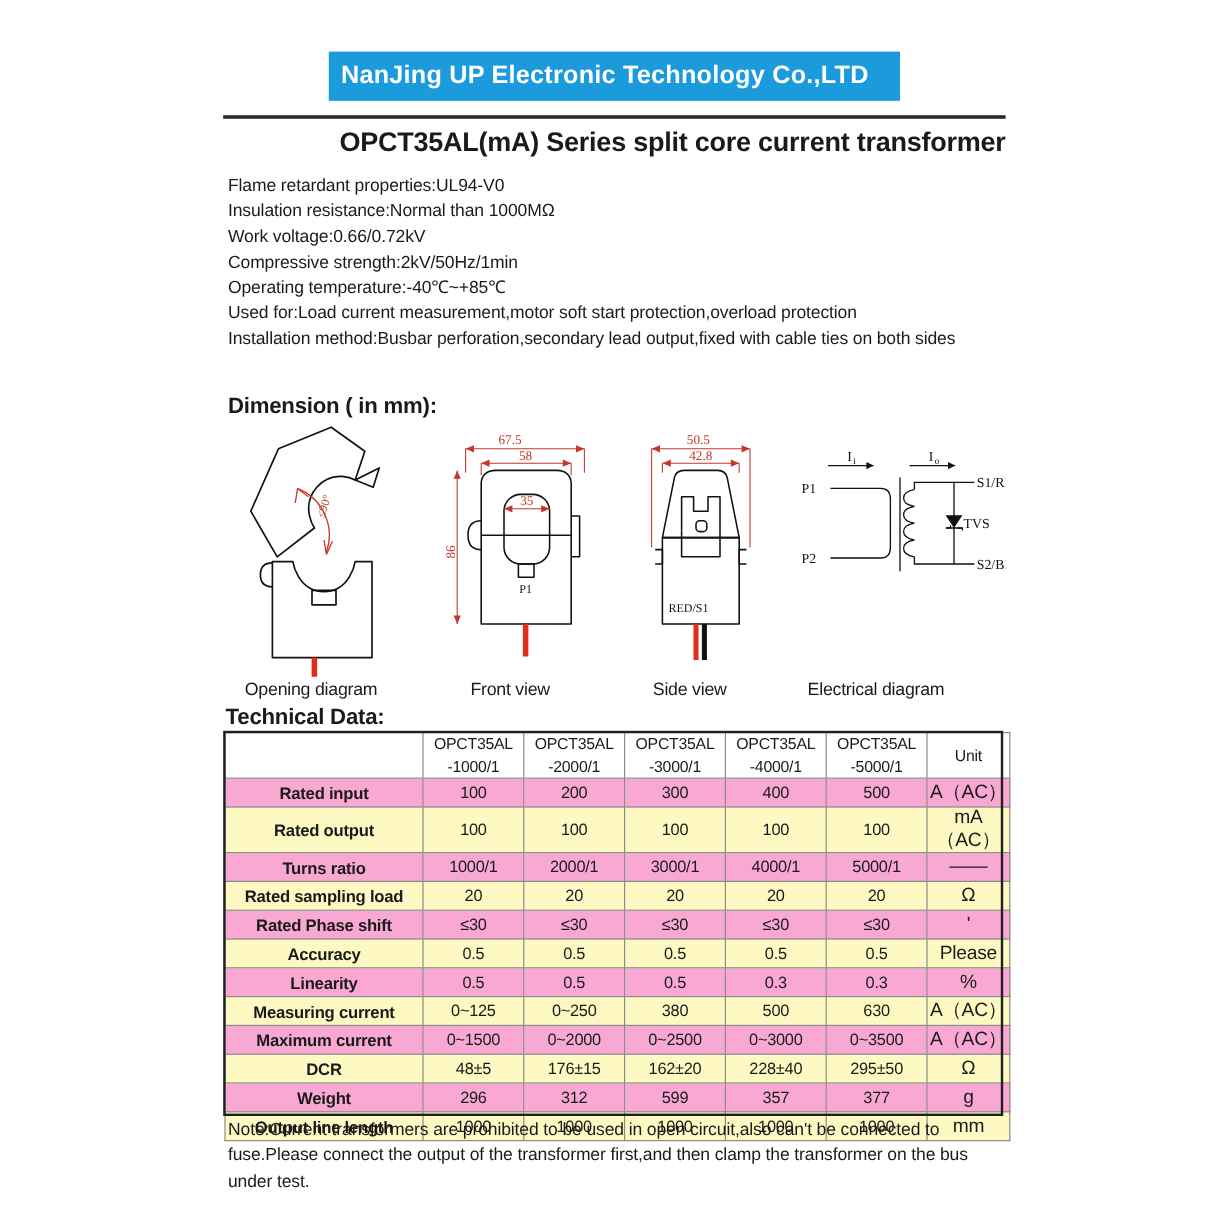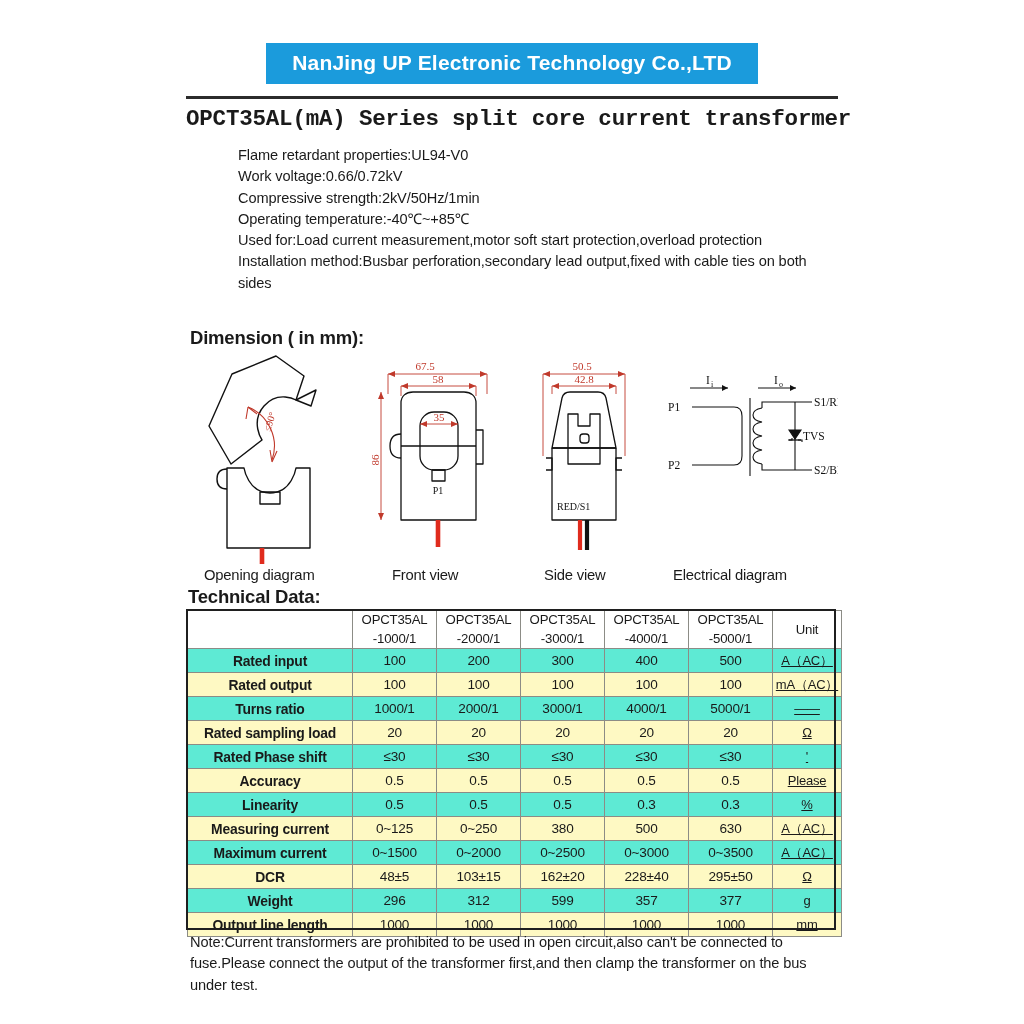--- a/index.html
+++ b/index.html
@@ -29,53 +29,52 @@
     width: 1024px;
     text-align: center;
   }
   .banner {
     display: inline-block;
     background: #1b9bdc;
     color: #ffffff;
     font-size: 21px;
     font-weight: bold;
     letter-spacing: 0.2px;
-    padding: 9px 26px 10px 26px;
+    padding: 9px 26px 10px 10px;
     line-height: 1.05;
     white-space: nowrap;
   }
   .rule {
     position: absolute;
     left: 186px; top: 96px;
     width: 652px;
     height: 3px;
     background: #2b2b2b;
   }
 
   
   .title {
     position: absolute;
     left: 186px; top: 106px;
     width: 652px;
-    text-align: left;
+    text-align: right;
     font-size: 22.5px;
     font-weight: bold;
     letter-spacing: -0.2px;
     white-space: nowrap;
-    font-family: Liberation Mono, monospace;
   }
   .specs {
     position: absolute;
     left: 190px; top: 145px;
     width: 648px;
     font-size: 14.6px;
     line-height: 21.3px;
     letter-spacing: -0.1px;
   }
-  .specs div { white-space: normal; margin-left: 48px; }
+  .specs div { white-space: normal; }
 
   
   .heading {
     position: absolute;
     font-size: 18.5px;
     font-weight: bold;
     letter-spacing: -0.2px;
   }
   #dimension-heading { left: 190px; top: 327px; }
   #technical-heading { left: 188px; top: 586px; }
@@ -141,24 +140,24 @@
   table.tech .col-param { width: 164px; }
   table.tech .col-model { width: 83px; }
   table.tech .col-unit  { width: 68px; }
 
   .hdr td {
     height: 44px;
     background: #ffffff;
     font-size: 13.2px;
   }
   .hdr .model-name { line-height: 1.42; }
-  .row-beige td { background: #5eead4; }
+  .row-beige td { background: #f9a8d4; }
   .row-white td { background: #fef9c3; }
   .param-cell { font-weight: bold; font-size: 13.9px; }
-  .unit-cell { font-size: 13px; text-decoration: underline; }
+  .unit-cell { font-size: 16px; }
 
   .table-outer-border {
     position: absolute;
     left: 186px; top: 609px;
     width: 650px;
     height: 321px;
     border: 2px solid #1f1f1f;
     box-sizing: border-box;
     pointer-events: none;
   }
@@ -186,20 +185,21 @@
 
   <div class="banner-wrap">
     <div class="banner">NanJing UP Electronic Technology Co.,LTD</div>
   </div>
   <div class="rule"></div>
 
   <div class="title">OPCT35AL(mA) Series split core current transformer</div>
 
   <div class="specs">
     <div>Flame retardant properties:UL94-V0</div>
+    <div>Insulation resistance:Normal than 1000MΩ</div>
     <div>Work voltage:0.66/0.72kV</div>
     <div>Compressive strength:2kV/50Hz/1min</div>
     <div>Operating temperature:-40℃~+85℃</div>
     <div>Used for:Load current measurement,motor soft start protection,overload protection</div>
     <div>Installation method:Busbar perforation,secondary lead output,fixed with cable ties on both sides</div>
   </div>
 
   <div class="heading" id="dimension-heading">Dimension ( in mm):</div>
 
   <div class="drawings">
@@ -482,21 +482,21 @@
             <td class="col-model">0~1500</td>
             <td class="col-model">0~2000</td>
             <td class="col-model">0~2500</td>
             <td class="col-model">0~3000</td>
             <td class="col-model">0~3500</td>
             <td class="col-unit unit-cell">A（AC）</td>
           </tr>
           <tr class="row-white">
             <td class="col-param param-cell">DCR</td>
             <td class="col-model">48±5</td>
-            <td class="col-model">103±15</td>
+            <td class="col-model">176±15</td>
             <td class="col-model">162±20</td>
             <td class="col-model">228±40</td>
             <td class="col-model">295±50</td>
             <td class="col-unit unit-cell">Ω</td>
           </tr>
           <tr class="row-beige">
             <td class="col-param param-cell">Weight</td>
             <td class="col-model">296</td>
             <td class="col-model">312</td>
             <td class="col-model">599</td>

